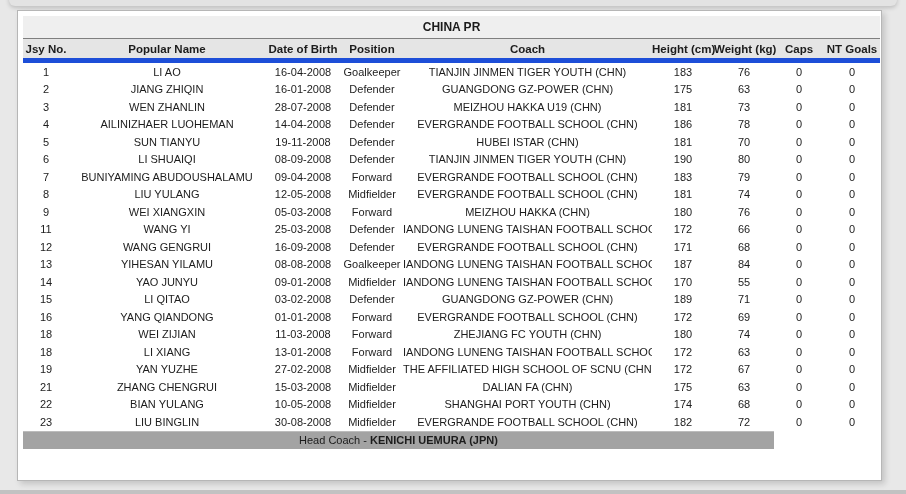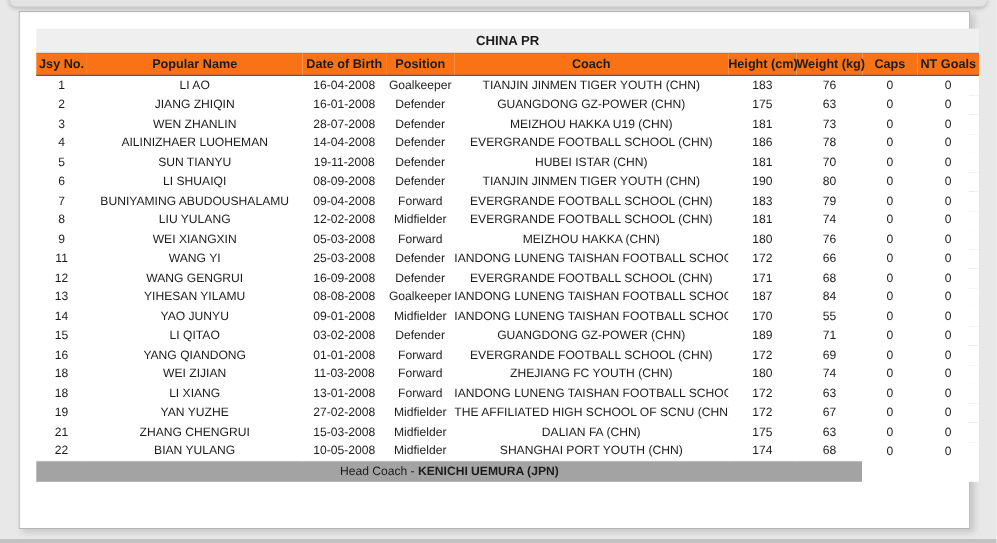--- a/index.html
+++ b/index.html
@@ -40,21 +40,21 @@
   .sheet {
     position: absolute;
     left: 17px;
     top: 10px;
     width: 865px;
     height: 471px;
     box-sizing: border-box;
     background: #ffffff;
     border: 1px solid #b6b6b6;
     box-shadow: 3px 3px 6px rgba(0,0,0,0.16);
-    padding: 15px;
+    padding: 5px;
   }
   table.roster {
     border-collapse: collapse;
     table-layout: fixed;
     width: 857px;
     color: #1c1c1c;
   }
   table.roster th, table.roster td {
     padding: 0;
     white-space: nowrap;
@@ -64,25 +64,25 @@
   }
   tr.title-row th {
     height: 22px;
     background: #efefef;
     font-size: 12px;
     font-weight: bold;
     overflow: visible;
   }
   tr.header-row th {
     height: 19px;
-    background: #f97316;
+    background: #e5e5e5;
     font-size: 11.5px;
     font-weight: bold;
     border-top: 1px solid #7f7f7f;
-    border-bottom: 1px solid #1d4ed8;
+    border-bottom: 5px solid #1d4ed8;
     overflow: visible;
   }
   tbody td {
     height: 17.5px;
     font-size: 11px;
     background: #ffffff;
   }
   tr.footer-row td {
     height: 17.5px;
     font-size: 11px;
@@ -212,21 +212,21 @@
     <td>EVERGRANDE FOOTBALL SCHOOL (CHN)</td>
     <td>183</td>
     <td>79</td>
     <td>0</td>
     <td>0</td>
   </tr>
 
   <tr>
     <td>8</td>
     <td>LIU YULANG</td>
-    <td>12-02-2008</td>
+    <td>12-05-2008</td>
     <td>Midfielder</td>
     <td>EVERGRANDE FOOTBALL SCHOOL (CHN)</td>
     <td>181</td>
     <td>74</td>
     <td>0</td>
     <td>0</td>
   </tr>
 
   <tr>
     <td>9</td>
@@ -367,20 +367,31 @@
     <td>BIAN YULANG</td>
     <td>10-05-2008</td>
     <td>Midfielder</td>
     <td>SHANGHAI PORT YOUTH (CHN)</td>
     <td>174</td>
     <td>68</td>
     <td>0</td>
     <td>0</td>
   </tr>
 
+  <tr>
+    <td>23</td>
+    <td>LIU BINGLIN</td>
+    <td>30-08-2008</td>
+    <td>Midfielder</td>
+    <td>EVERGRANDE FOOTBALL SCHOOL (CHN)</td>
+    <td>182</td>
+    <td>72</td>
+    <td>0</td>
+    <td>0</td>
+  </tr>
 </tbody>
       <tfoot>
         <tr class="footer-row">
           <td colspan="7" class="coach-cell">
             <span>Head Coach - </span><span class="coach-name">KENICHI UEMURA (JPN)</span>
           </td>
           <td colspan="2" class="blank-cell"></td>
         </tr>
       </tfoot>
     </table>

